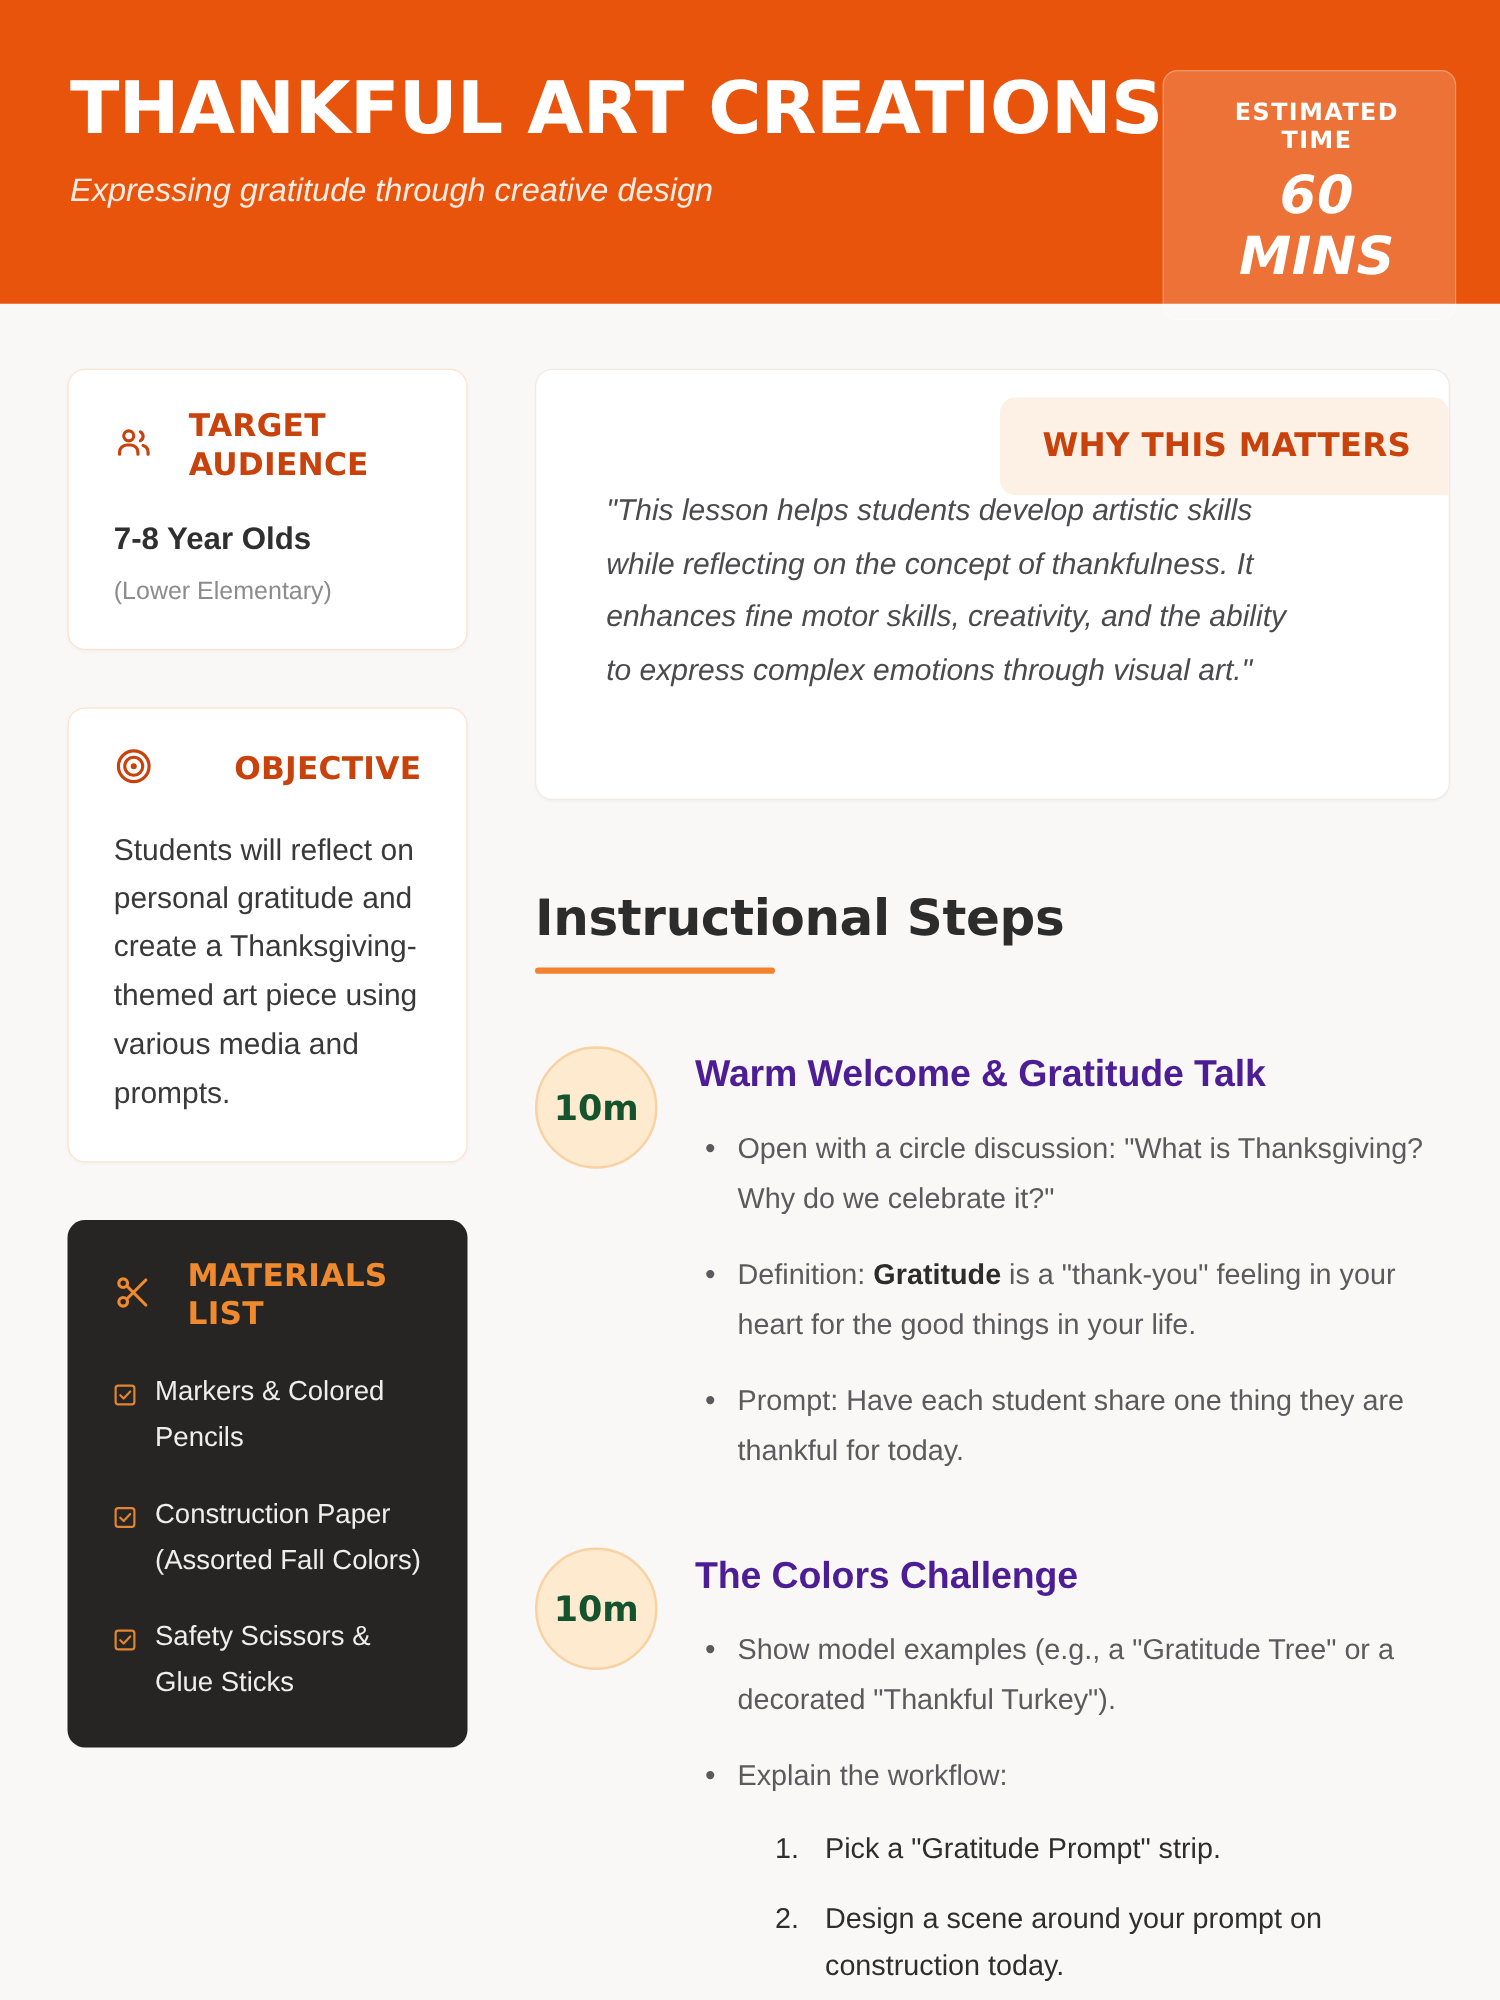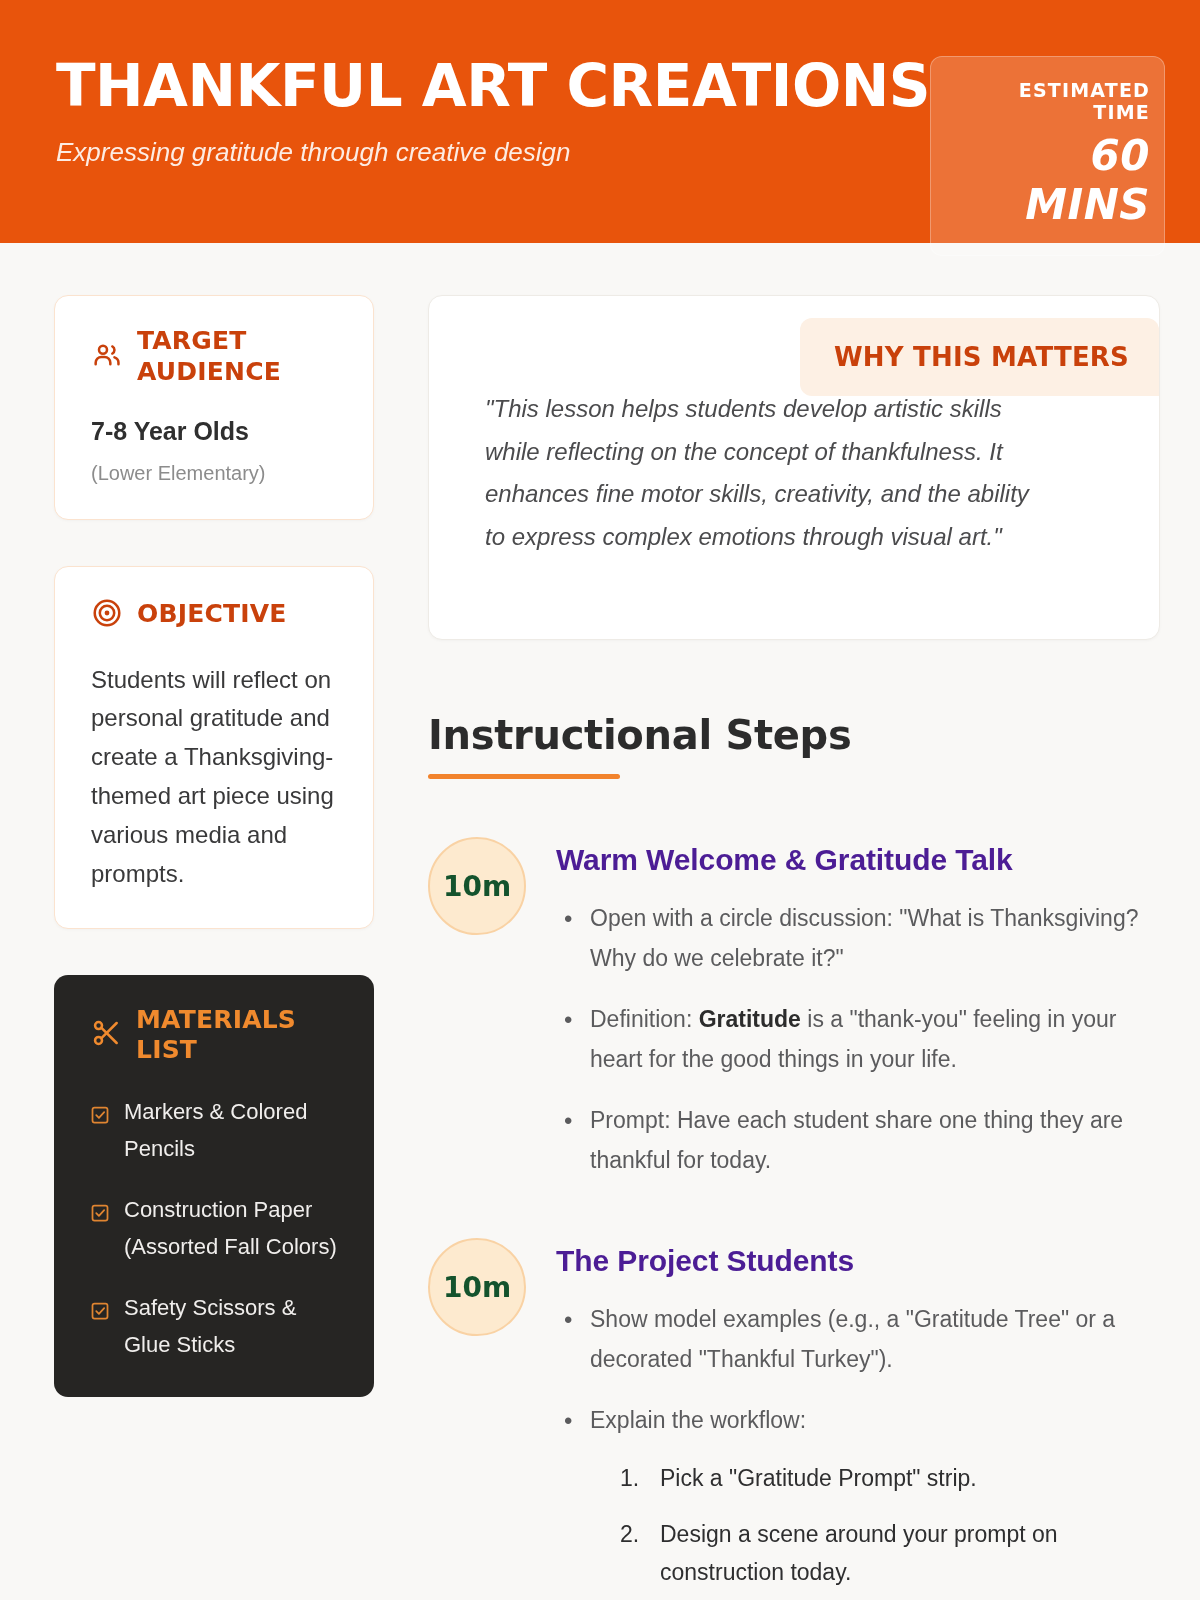--- a/index.html
+++ b/index.html
@@ -45,21 +45,21 @@
     font-weight: 400;
   }
   .time-badge {
     margin-top: 8px;
     margin-right: 30px;
     background: rgba(255,255,255,0.18);
     border: 1px solid rgba(255,255,255,0.28);
     border-radius: 12px;
     padding: 22px 14px 26px 26px;
     min-width: 235px;
-    text-align: right;
+    text-align: center;
   }
   .time-badge-label {
     font-size: 19px;
     font-weight: 700;
     letter-spacing: 1.2px;
     color: #ffffff;
     font-family: "DejaVu Sans", sans-serif;
   }
   .time-badge-value {
     margin-top: 8px;
@@ -100,22 +100,23 @@
   }
   .card-dark {
     background: #262523;
     border: none;
     border-radius: 14px;
     padding: 30px 36px 34px 36px;
   }
   .card-head {
     display: flex;
     align-items: center;
-    gap: 14px;
+    gap: 28px;
     margin-bottom: 28px;
+    justify-content: space-between;
   }
   .card-head .icon { flex: 0 0 auto; display: block; }
   .card-title {
     font-family: "DejaVu Sans", sans-serif;
     font-size: 25px;
     font-weight: 700;
     color: #c9410b;
     letter-spacing: 0.2px;
     line-height: 1.22;
   }
@@ -385,21 +386,21 @@
           <li>Open with a circle discussion: "What is Thanksgiving? Why do we celebrate it?"</li>
           <li><span>Definition: </span><b>Gratitude</b><span> is a "thank-you" feeling in your heart for the good things in your life.</span></li>
           <li>Prompt: Have each student share one thing they are thankful for today.</li>
         </ul>
       </div>
     </div>
 
     <div class="step">
       <div class="step-badge">10m</div>
       <div class="step-body">
-        <div class="step-title">The Project Students</div>
+        <div class="step-title">The Colors Challenge</div>
         <ul class="step-bullets">
           <li>Show model examples (e.g., a "Gratitude Tree" or a decorated "Thankful Turkey").</li>
           <li>
             <span>Explain the workflow:</span>
             <ol class="sub-ol">
               <li>Pick a "Gratitude Prompt" strip.</li>
               <li>Design a scene around your prompt on construction today.</li>
 
             </ol>
           </li>

